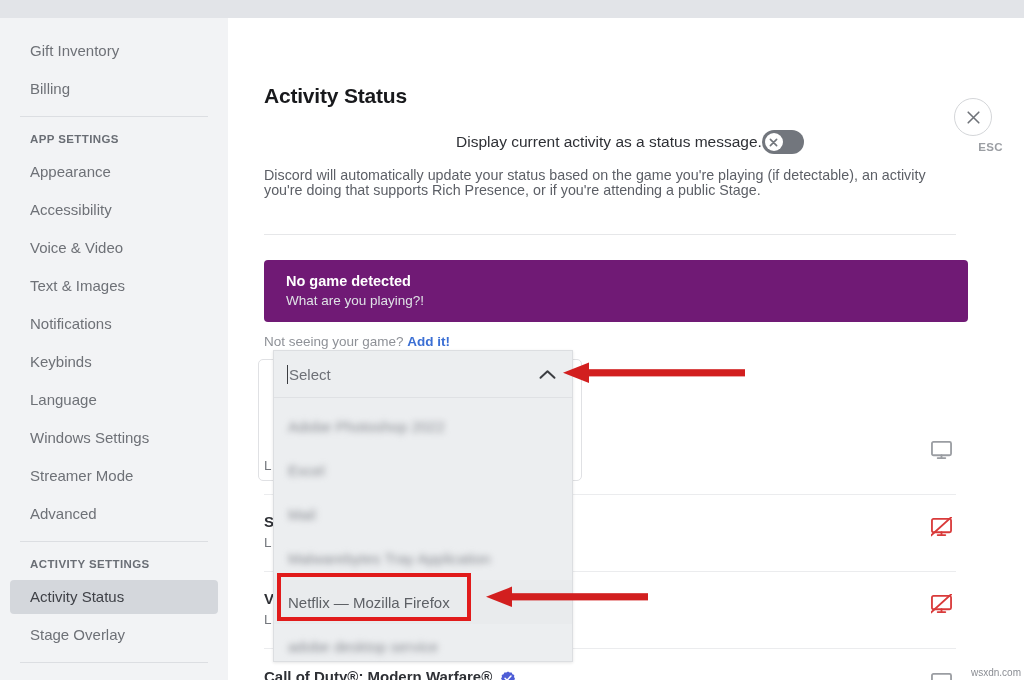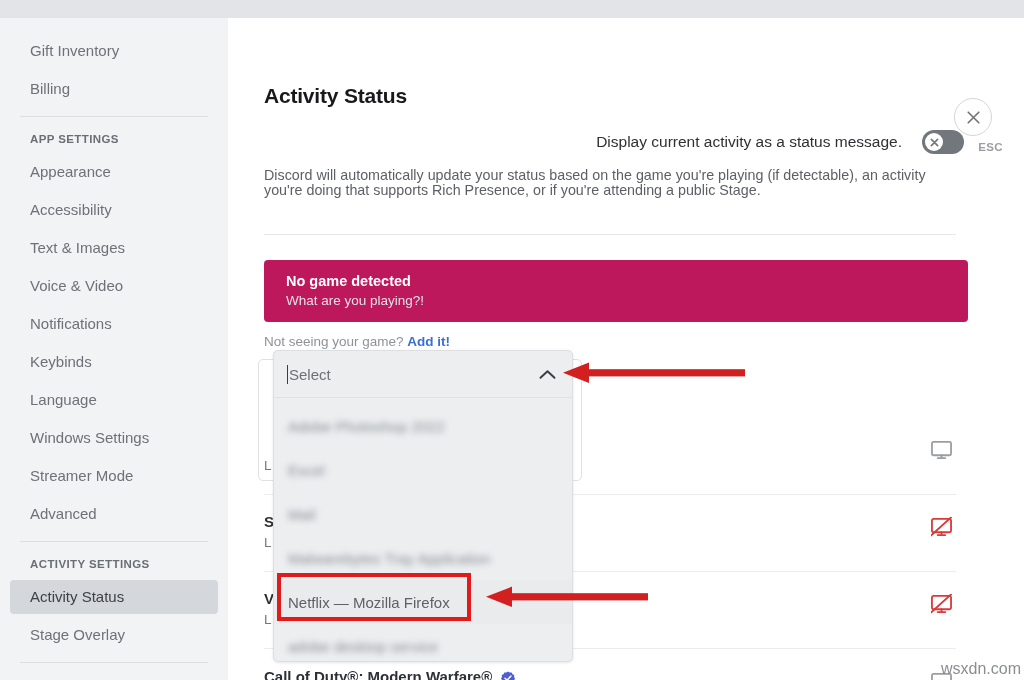--- a/index.html
+++ b/index.html
@@ -54,22 +54,22 @@
   .main {
     position: absolute; left:228px; top:18px; width:796px; height:662px;
     background:#ffffff; overflow:hidden;
   }
   .page-title {
     position:absolute; left:36px; top:66px;
     font-size:21px; font-weight:bold; color:#18191c;
     letter-spacing:-0.2px;
   }
   .display-row {
-    position:absolute; left:36px; top:112px; width:700px;
-    display:flex; align-items:center; justify-content:flex-end;gap:20px;
+    position:absolute; left:52px; top:112px; width:700px;
+    display:flex; align-items:center; justify-content:center;
   }
   .display-label { font-size:15.5px; color:#2e3035; }
 
   
   .toggle {
     width:42px; height:24px; border-radius:12px;
     background:#72767d; position:relative; cursor:pointer; flex:none;
   }
   .toggle .knob {
     position:absolute; left:3px; top:3px; width:18px; height:18px;
@@ -83,21 +83,21 @@
     font-size:14.3px; line-height:15px; color:#5c5f66;
   }
   .hr1 {
     position:absolute; left:36px; top:216px; width:692px; height:1px;
     background:#e6e7e9;
   }
 
   
   .banner {
     position:absolute; left:36px; top:242px; width:704px; height:62px;
-    background:#be185d; border-radius:4px;
+    background:#701a75; border-radius:4px;
     padding:12px 0 0 22px; color:#fff;
   }
   .banner .b-title { font-size:14.5px; font-weight:bold; line-height:19px; }
   .banner .b-sub { font-size:13.5px; color:#dfe2e6; line-height:19px; }
 
   .notseeing {
     position:absolute; left:36px; top:316px;
     font-size:13.5px; color:#8e9197;
   }
   .notseeing a { color:#3b6fd4; text-decoration:none; font-weight:600; cursor:pointer; }
@@ -132,21 +132,21 @@
   }
   .last-row .r-icon { position:absolute; right:4px; top:14px; }
   .badge-check { display:inline-block; vertical-align:-3px; margin-left:5px; }
 
   
   .dropdown {
     position:absolute; left:273px; top:350px; width:300px; height:312px;
     z-index:40;
     background:#eceef0;
     border:1px solid #dcdee1;
-    border-radius:5px;
+    border-radius:0;
     box-shadow:0 1px 3px rgba(0,0,0,0.10);
   }
   .dd-input {
     height:47px; border-bottom:1px solid #dfe1e4;
     display:flex; align-items:center; padding:0 14px 0 13px;
     position:relative;
   }
   .caret {
     display:inline-block; width:1px; height:19px; background:#3a3c40;
     margin-right:1px;
@@ -180,21 +180,21 @@
     border:1.5px solid #d4d6d9; margin:0 auto;
     display:flex; align-items:center; justify-content:center; cursor:pointer;
   }
   .esc-label {
     margin-top:5px; font-size:11.5px; font-weight:bold;
     color:#9b9ea3; letter-spacing:0.4px;text-align:right;
   }
 
   .watermark {
     position:absolute; right:3px; bottom:2px;
-    font-size:16px; color:#8a8d93;
+    font-size:10px; color:#8a8d93;
     font-family:"Liberation Sans", sans-serif; z-index:80;
   }
 </style>
 </head>
 <body>
 
 <div id="root">
 
   <div class="topbar"></div>
 
@@ -203,22 +203,22 @@
 
       <div class="sb-item">Gift Inventory</div>
       <div class="sb-item">Billing</div>
 
       <div class="sb-div"></div>
 
       <div class="sb-head">APP SETTINGS</div>
 
       <div class="sb-item">Appearance</div>
       <div class="sb-item">Accessibility</div>
+      <div class="sb-item">Voice &amp; Video</div>
       <div class="sb-item">Text &amp; Images</div>
-      <div class="sb-item">Voice &amp; Video</div>
       <div class="sb-item">Notifications</div>
       <div class="sb-item">Keybinds</div>
       <div class="sb-item">Language</div>
       <div class="sb-item">Windows Settings</div>
       <div class="sb-item">Streamer Mode</div>
       <div class="sb-item">Advanced</div>
 
       <div class="sb-div"></div>
 
       <div class="sb-head">ACTIVITY SETTINGS</div>

